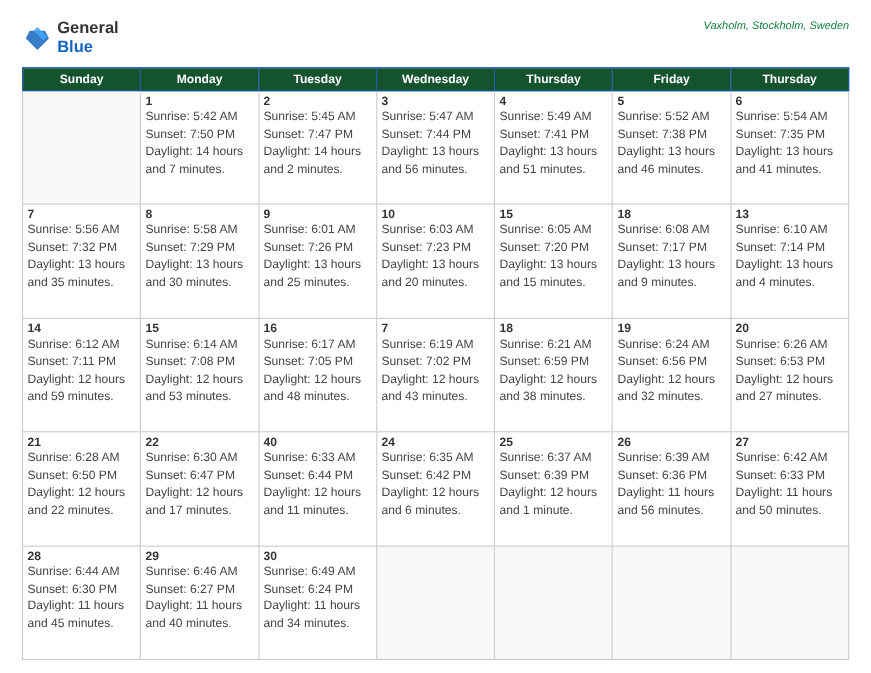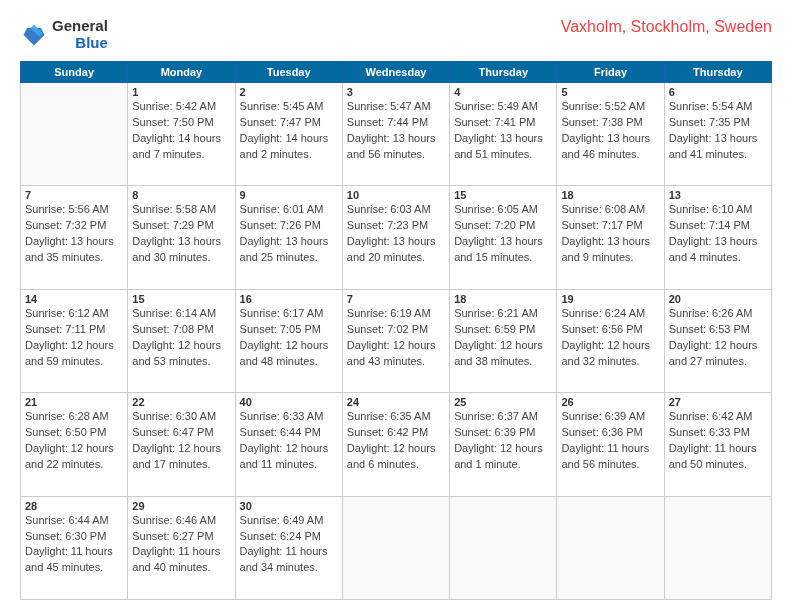--- a/index.html
+++ b/index.html
@@ -34,49 +34,49 @@
     }
     .logo-general {
       font-size: 15px;
       font-weight: bold;
       color: #333;
     }
     .logo-blue {
       font-size: 15px;
       font-weight: bold;
       color: #1565c0;
-      text-align: right;
     }
     .logo-icon {
       width: 28px;
       height: 28px;
       margin-right: 4px;
     }
     .title-block {
       text-align: right;
     }
     .title-month {
       font-size: 30px;
       font-weight: bold;
       color: #333;
       line-height: 1.1;
     }
     .title-location {
-      font-size: 16px;
-      color: #ef4444;
+      font-size: 10px;
+      color: #15803d;
+      font-style: italic;
     }
     .calendar {
       flex: 1;
       border: 1px solid #ccc;
       border-collapse: collapse;
       width: 100%;
       table-layout: fixed;
     }
     .calendar th {
-      background-color: #0369a1;
+      background-color: #14532d;
       color: #fff;
       font-size: 11px;
       font-weight: bold;
       text-align: center;
       padding: 4px 2px;
       border: 1px solid #1a5db5;
     }
     .calendar td {
       border: 1px solid #ccc;
       vertical-align: top;

